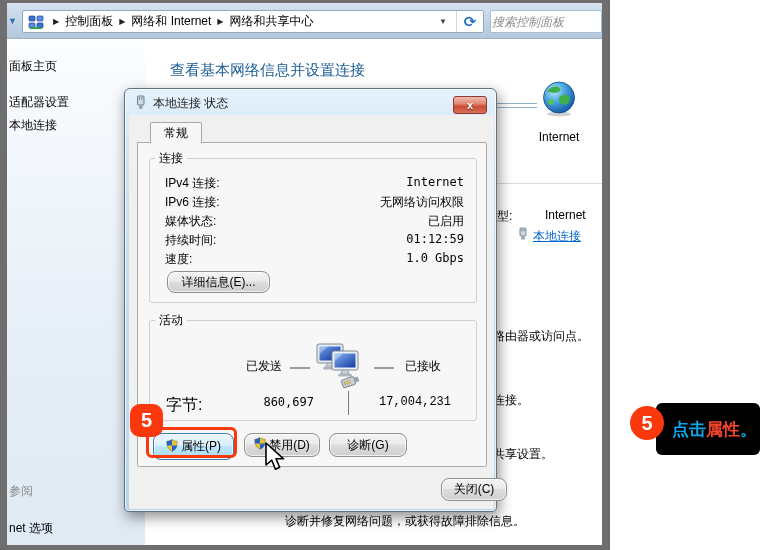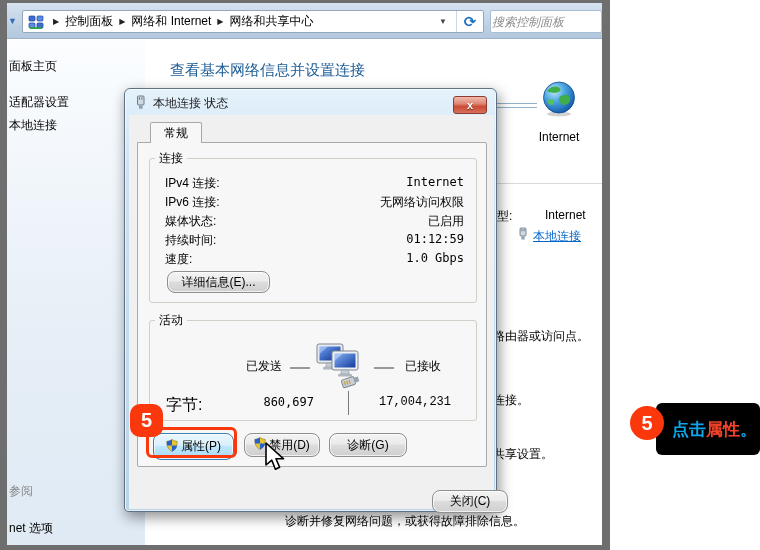--- a/index.html
+++ b/index.html
@@ -90,21 +90,21 @@
   .pcs-icon { position:absolute; left:165px; top:22px; }
   .bytes-label { position:absolute; left:16px; top:74px; font-size:16px; }
   .bytes-sent { position:absolute; left:80px; top:74px; width:84px; text-align:right;
                 font-size:12px; font-family:"DejaVu Sans Mono","Liberation Mono",monospace; }
   .bytes-div { position:absolute; left:198px; top:70px; width:1px; height:24px; background:#7a7a7a; }
   .bytes-recv { position:absolute; left:213px; top:74px; width:104px; text-align:center;
                 font-size:12px; font-family:Liberation Mono, monospace; }
   .btn-props { position:absolute; left:15px; top:290px; width:81px; height:27px; }
   .btn-disable { position:absolute; left:106px; top:290px; width:76px; height:24px; }
   .btn-diag { position:absolute; left:191px; top:290px; width:78px; height:24px; }
-  .btn-close { position:absolute; left:303px; top:363px; width:76px; height:23px;margin-top:12px; }
+  .btn-close { position:absolute; left:312px; top:363px; width:66px; height:23px; }
 
   
   .step-badge { position:absolute; width:33px; height:33px; background:#fa380c; color:#fff;
                 font-size:20px; font-weight:bold; display:flex; align-items:center;
                 justify-content:center; z-index:40; }
   .badge-btn { left:130px; top:404px; border-radius:10px; }
   .badge-note { left:630px; top:406px; width:34px; height:34px; border-radius:50%; z-index:12; }
   .highlight-rect { position:absolute; left:146px; top:427px; width:91px; height:31px;
                     border:3px solid #fa380c; border-radius:6px; z-index:35; }
   .note-box { position:absolute; left:656px; top:403px; width:104px; height:52px; background:#000;

